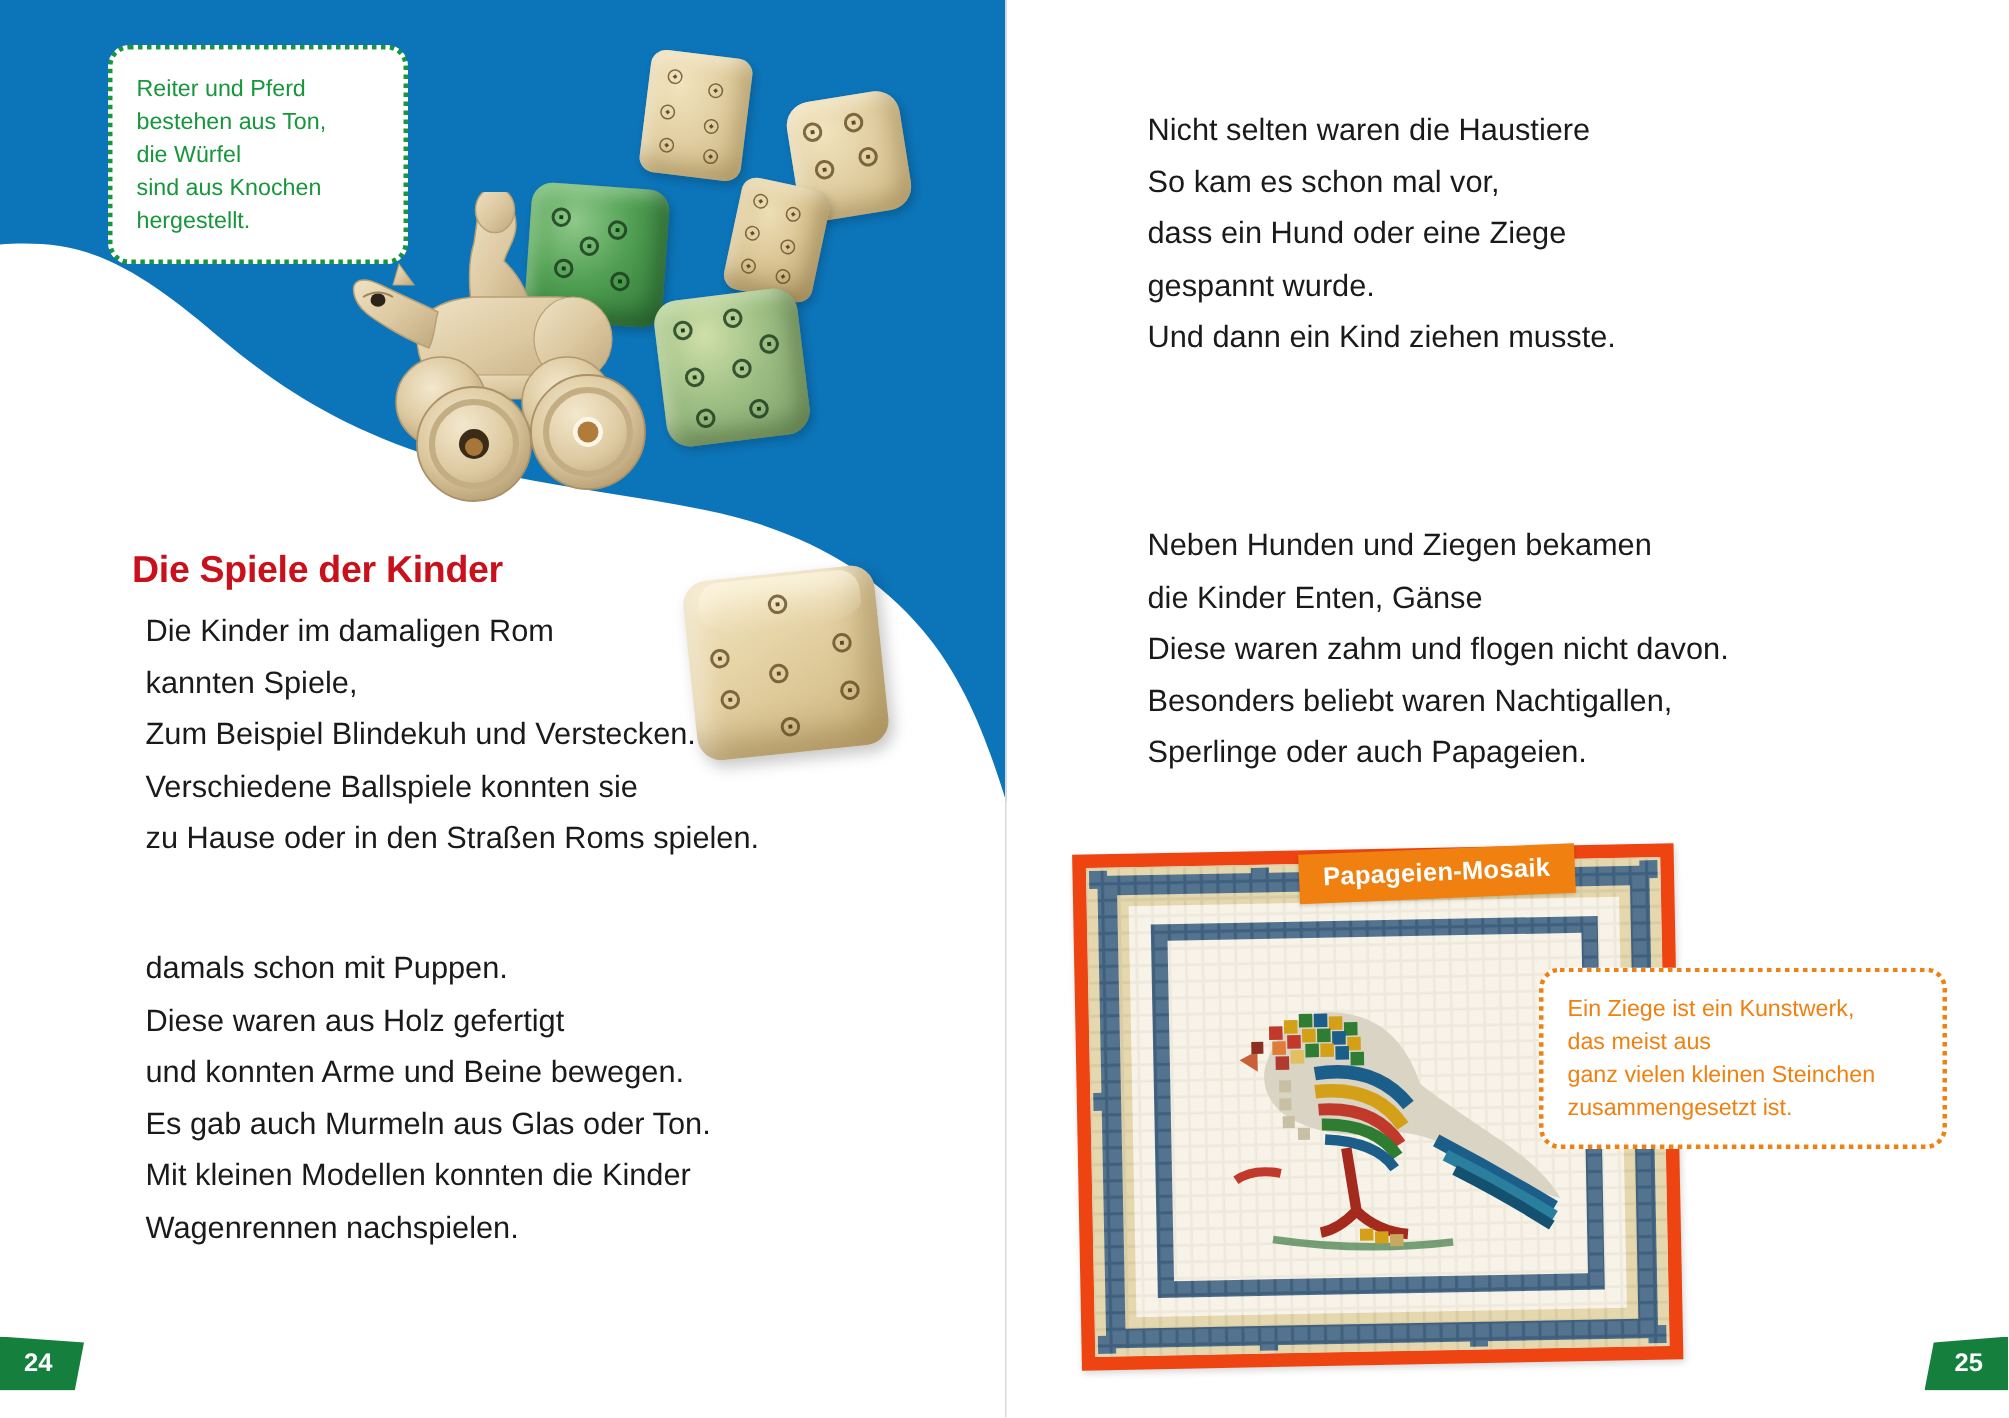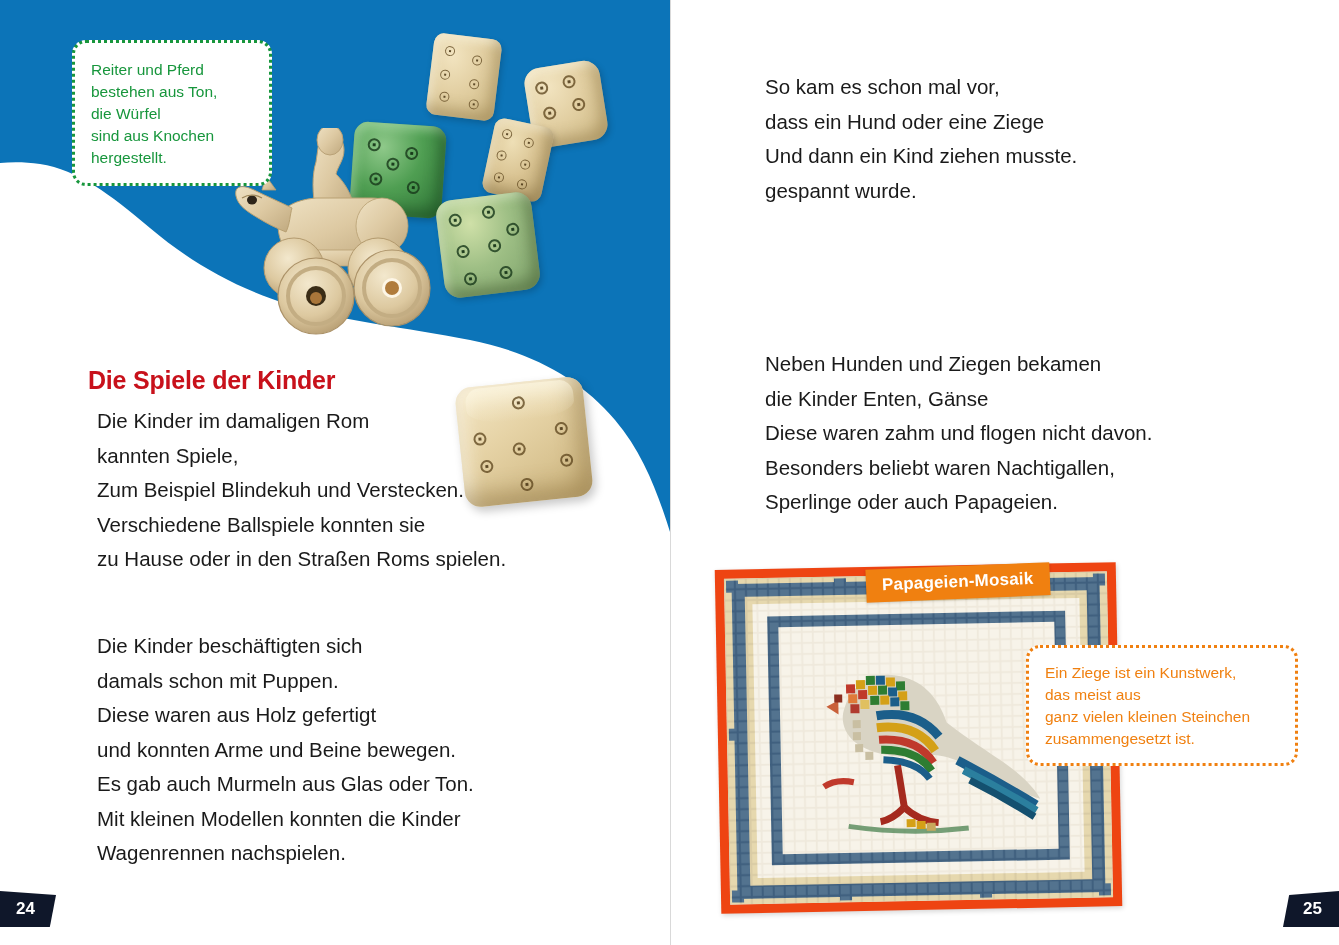--- a/index.html
+++ b/index.html
@@ -130,21 +130,21 @@
   .horse-toy svg { display: block; width: 100%; height: 100%; }
 
   
   .callout {
     position: absolute;
     background: #ffffff;
     border-radius: 14px;
     z-index: 20;
   }
   .callout-green {
-    left: 72px; top: 40px;
+    left: 72px; top: 30px;
     width: 200px;
     padding: 16px 14px 14px 16px;
     border: 3px dotted #17963c;
     color: #17963c;
     font-size: 15.5px;
     line-height: 1.42;
     font-weight: 500;
   }
   .callout-orange {
     left: 1026px; top: 645px;
@@ -219,21 +219,21 @@
     white-space: nowrap;
     z-index: 45;
     box-shadow: 0 1px 3px rgba(0,0,0,.18);
   }
 
   
   .page-tab {
     position: absolute;
     bottom: 18px;
     height: 36px;
-    background: #0f172a;
+    background: #15803d;
     color: #ffffff;
     font-size: 17px;
     font-weight: bold;
     display: flex;
     align-items: center;
     z-index: 70;
   }
   #page-tab-left {
     left: 0; width: 56px;
     padding-left: 16px;
@@ -404,45 +404,45 @@
 
     <div class="body-block" id="left-para-1">
       <span class="line">Die Kinder im damaligen Rom</span>
       <span class="line">kannten Spiele,</span>
       <span class="line">Zum Beispiel Blindekuh und Verstecken.</span>
       <span class="line">Verschiedene Ballspiele konnten sie</span>
       <span class="line">zu Hause oder in den Straßen Roms spielen.</span>
     </div>
 
     <div class="body-block" id="left-para-2">
-      <span class="line">Die Kinder beschäftigten sich</span>
       <span class="line">damals schon mit Puppen.</span>
       <span class="line">Diese waren aus Holz gefertigt</span>
       <span class="line">und konnten Arme und Beine bewegen.</span>
       <span class="line">Es gab auch Murmeln aus Glas oder Ton.</span>
       <span class="line">Mit kleinen Modellen konnten die Kinder</span>
       <span class="line">Wagenrennen nachspielen.</span>
     </div>
 
     <div class="page-tab" id="page-tab-left">
       <span>24</span>
     </div>
   </div>
 
   <div class="page" id="page-right">
     <div class="page-tab" id="page-tab-right">
       <span>25</span>
     </div>
   </div>
 
   <div class="body-block" id="right-para-1">
+    <span class="line">Nicht selten waren die Haustiere</span>
     <span class="line">So kam es schon mal vor,</span>
     <span class="line">dass ein Hund oder eine Ziege</span>
+    <span class="line">gespannt wurde.</span>
     <span class="line">Und dann ein Kind ziehen musste.</span>
-    <span class="line">gespannt wurde.</span>
   </div>
 
   <div class="body-block" id="right-para-2">
     <span class="line">Neben Hunden und Ziegen bekamen</span>
     <span class="line">die Kinder Enten, Gänse</span>
     <span class="line">Diese waren zahm und flogen nicht davon.</span>
     <span class="line">Besonders beliebt waren Nachtigallen,</span>
     <span class="line">Sperlinge oder auch Papageien.</span>
   </div>
 

